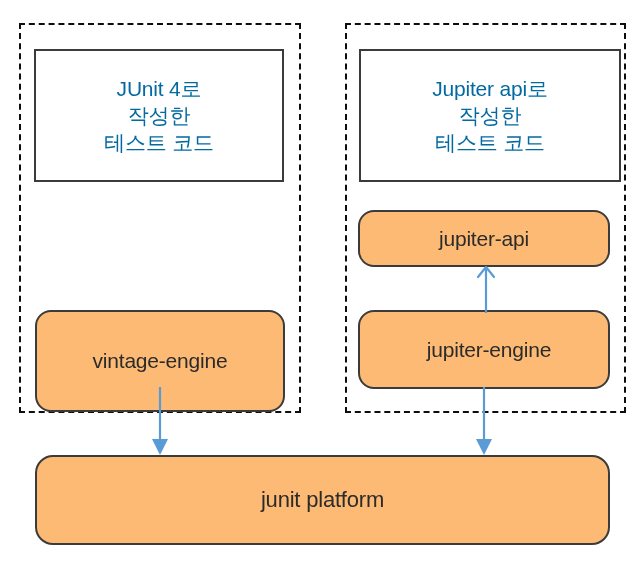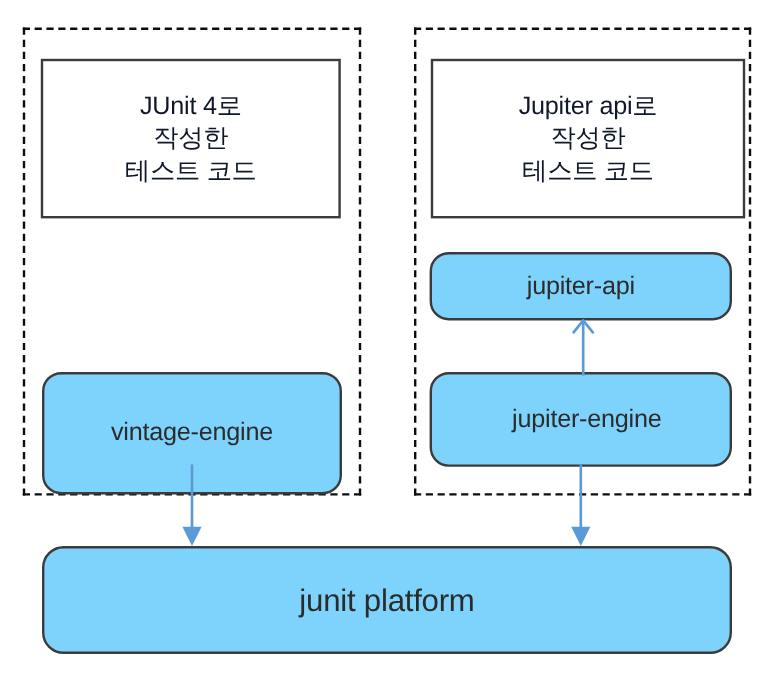--- a/index.html
+++ b/index.html
@@ -32,49 +32,49 @@
   
   .box-sharp {
     position: absolute;
     box-sizing: border-box;
     border: 2px solid #3b3b3b;
     background: #ffffff;
     display: flex;
     align-items: center;
     justify-content: center;
     text-align: center;
-    color: #0f172a;
+    color: #0369a1;
     font-size: 21px;
     line-height: 1.30;
     letter-spacing: -0.2px;
   }
 
   
   .box-round {
     position: absolute;
     box-sizing: border-box;
     border: 2px solid #3b3b3b;
     border-radius: 16px;
-    background: #7dd3fc;
+    background: #fdba74;
     display: flex;
     align-items: center;
     justify-content: center;
     text-align: center;
     color: #2b2b2b;
     font-size: 21px;
     letter-spacing: -0.2px;
   }
 
   #box-junit4-code   { left: 34px;  top: 49px;  width: 250px; height: 133px; }
   #box-jupiter-code  { left: 359px; top: 49px;  width: 262px; height: 133px; }
   #box-jupiter-api   { left: 358px; top: 210px; width: 252px; height: 57px; }
   #box-vintage-eng   { left: 35px;  top: 310px; width: 250px; height: 102px; }
   #box-jupiter-eng   { left: 358px; top: 310px; width: 252px; height: 79px; padding-left: 10px; }
   #box-junit-platform{ left: 35px;  top: 455px; width: 575px; height: 90px;
-                       border-radius: 18px; font-size: 26px; }
+                       border-radius: 18px; font-size: 22px; }
 
   
   .connector {
     position: absolute;
     overflow: visible;
   }
   #conn-jupiter-eng-to-api { left: 468px; top: 265px; width: 36px; height: 48px; }
   #conn-vintage-to-platform{ left: 142px; top: 387px; width: 36px; height: 70px; }
   #conn-jupiter-to-platform{ left: 466px; top: 387px; width: 36px; height: 70px; }
 

